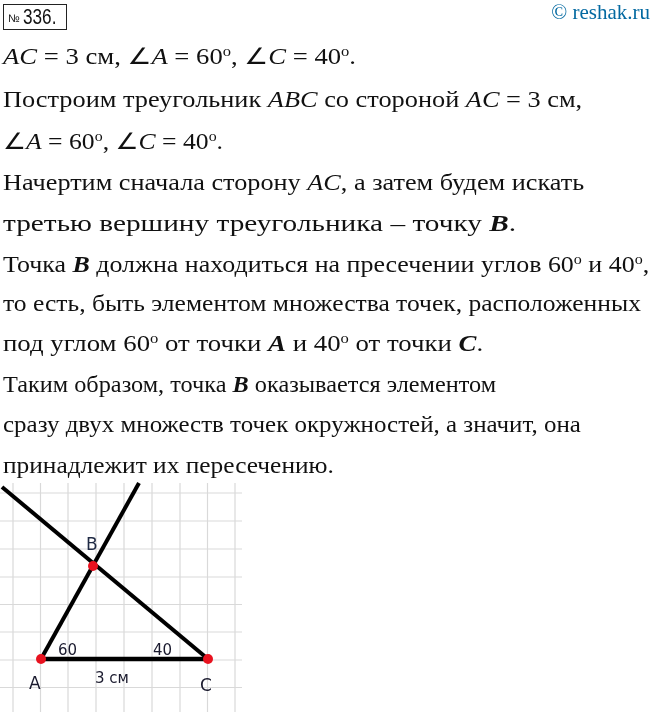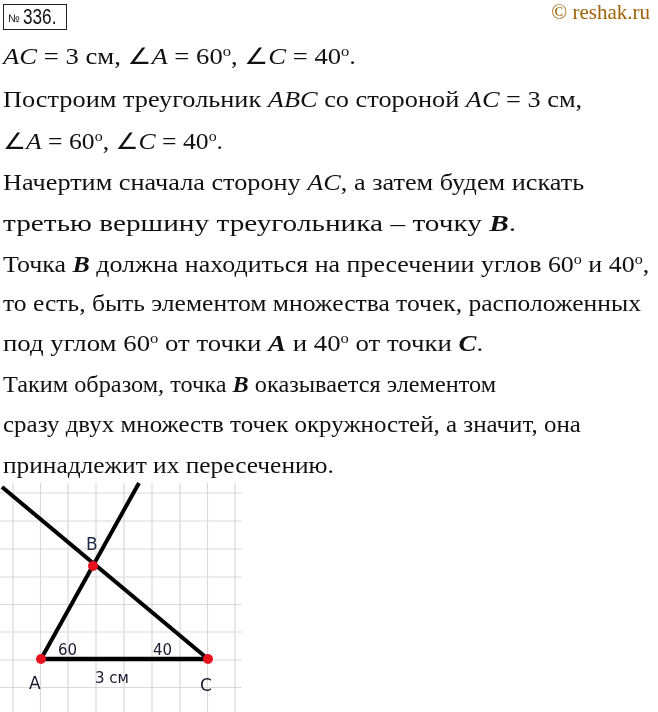--- a/index.html
+++ b/index.html
@@ -7,21 +7,21 @@
   .num-box {
     position: absolute; left: 3px; top: 4px; height: 26px; padding: 0 5px 0 4px;
     border: 1.5px solid #222; display: flex; align-items: flex-end;
     font-family: "Liberation Sans Narrow", "Liberation Sans", sans-serif;
     box-sizing: border-box;
   }
   .num-box .no { font-size: 11px; line-height: 22px; margin-right: 3px; }
   .num-box .n { font-size: 22px; line-height: 24px; transform: scaleX(0.78); transform-origin: left bottom; display:inline-block; width: 38px; letter-spacing: 0px; }
   .copyright {
     position: absolute; right: 8px; top: 0px;
-    font-family: "Liberation Serif", serif; font-size: 21px; color: #a16207;
+    font-family: "Liberation Serif", serif; font-size: 21px; color: #0369a1;
   }
   .line {
     position: absolute; left: 3px;
     font-family: "Liberation Serif", serif; font-size: 22.5px; white-space: nowrap;
     transform-origin: left center; line-height: 28px; color: #111;
   }
   .line i { font-style: italic; }
   .line b { font-style: italic; font-weight: bold; }
   sup { font-size: 0.62em; vertical-align: 0.55em; line-height: 0; }
   .diagram { position: absolute; left: 0; top: 475px; width: 260px; height: 237px; }

